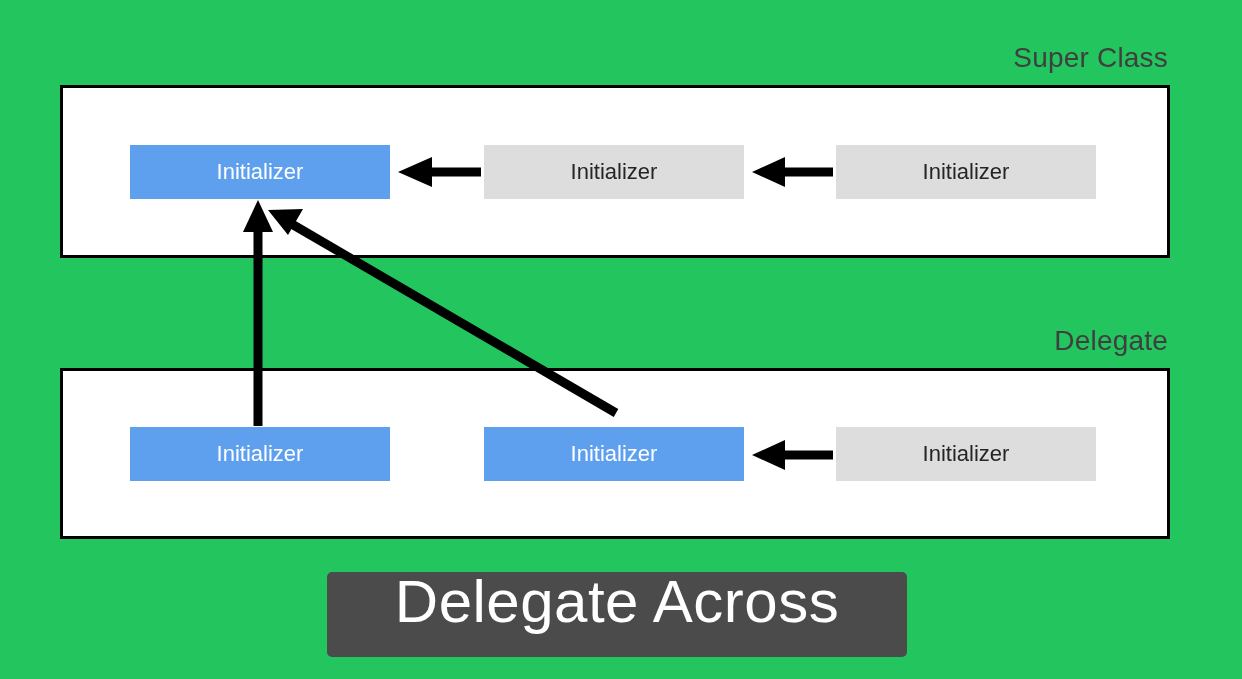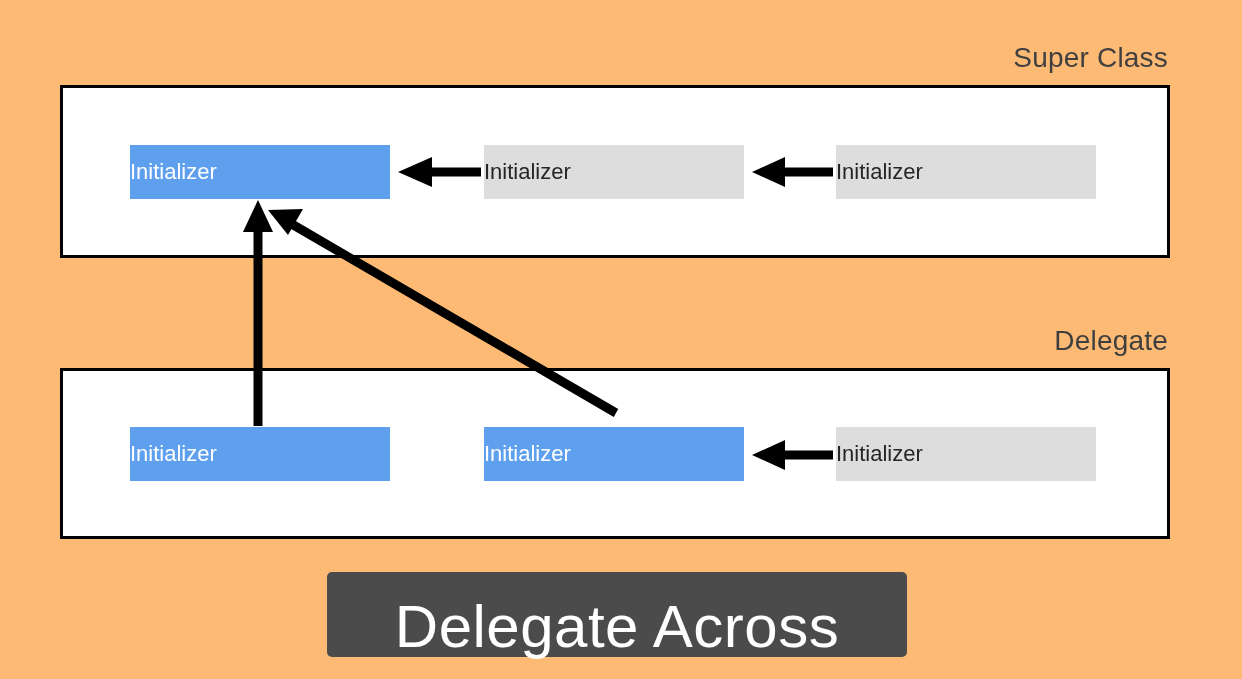--- a/index.html
+++ b/index.html
@@ -14,21 +14,21 @@
     overflow: hidden;
     font-family: "Liberation Sans", sans-serif;
     -webkit-font-smoothing: antialiased;
   }
 
   #slide {
     position: absolute;
     left: 0; top: 0;
     width: 1242px;
     height: 679px;
-    background: #fdba74;
+    background: #22c55e;
   }
 
   
   .class-label {
     position: absolute;
     font-family: "Liberation Sans", sans-serif;
     font-size: 28px;
     font-weight: 300;
     color: #3f3f3f;
     letter-spacing: 0.2px;
@@ -63,21 +63,21 @@
     top: 368px;
     width: 1110px;
     height: 171px;
   }
 
   
   .init-box {
     position: absolute;
     height: 54px;
     line-height: 54px;
-    text-align: left;
+    text-align: center;
     font-family: "Liberation Sans", sans-serif;
     font-size: 22px;
     font-weight: 400;
     box-sizing: border-box;
     white-space: nowrap;
     overflow: hidden;
   }
   .init-box.blue {
     background: #5fa0ee;
     color: #ffffff;
@@ -109,21 +109,21 @@
   
   #title-banner {
     position: absolute;
     left: 327px;
     top: 572px;
     width: 580px;
     height: 85px;
     background: #4b4b4b;
     border-radius: 5px;
     display: flex;
-    align-items: flex-end;
+    align-items: flex-start;
     justify-content: center;
     box-sizing: border-box;
   }
   #title-banner-text {
     font-family: "Liberation Sans", sans-serif;
     font-size: 60px;
     font-weight: 300;
     color: #ffffff;
     letter-spacing: 0.5px;
     white-space: nowrap;

